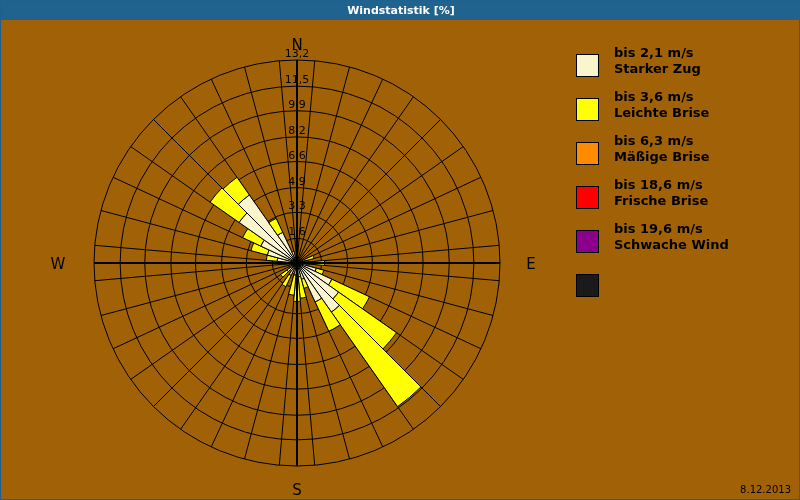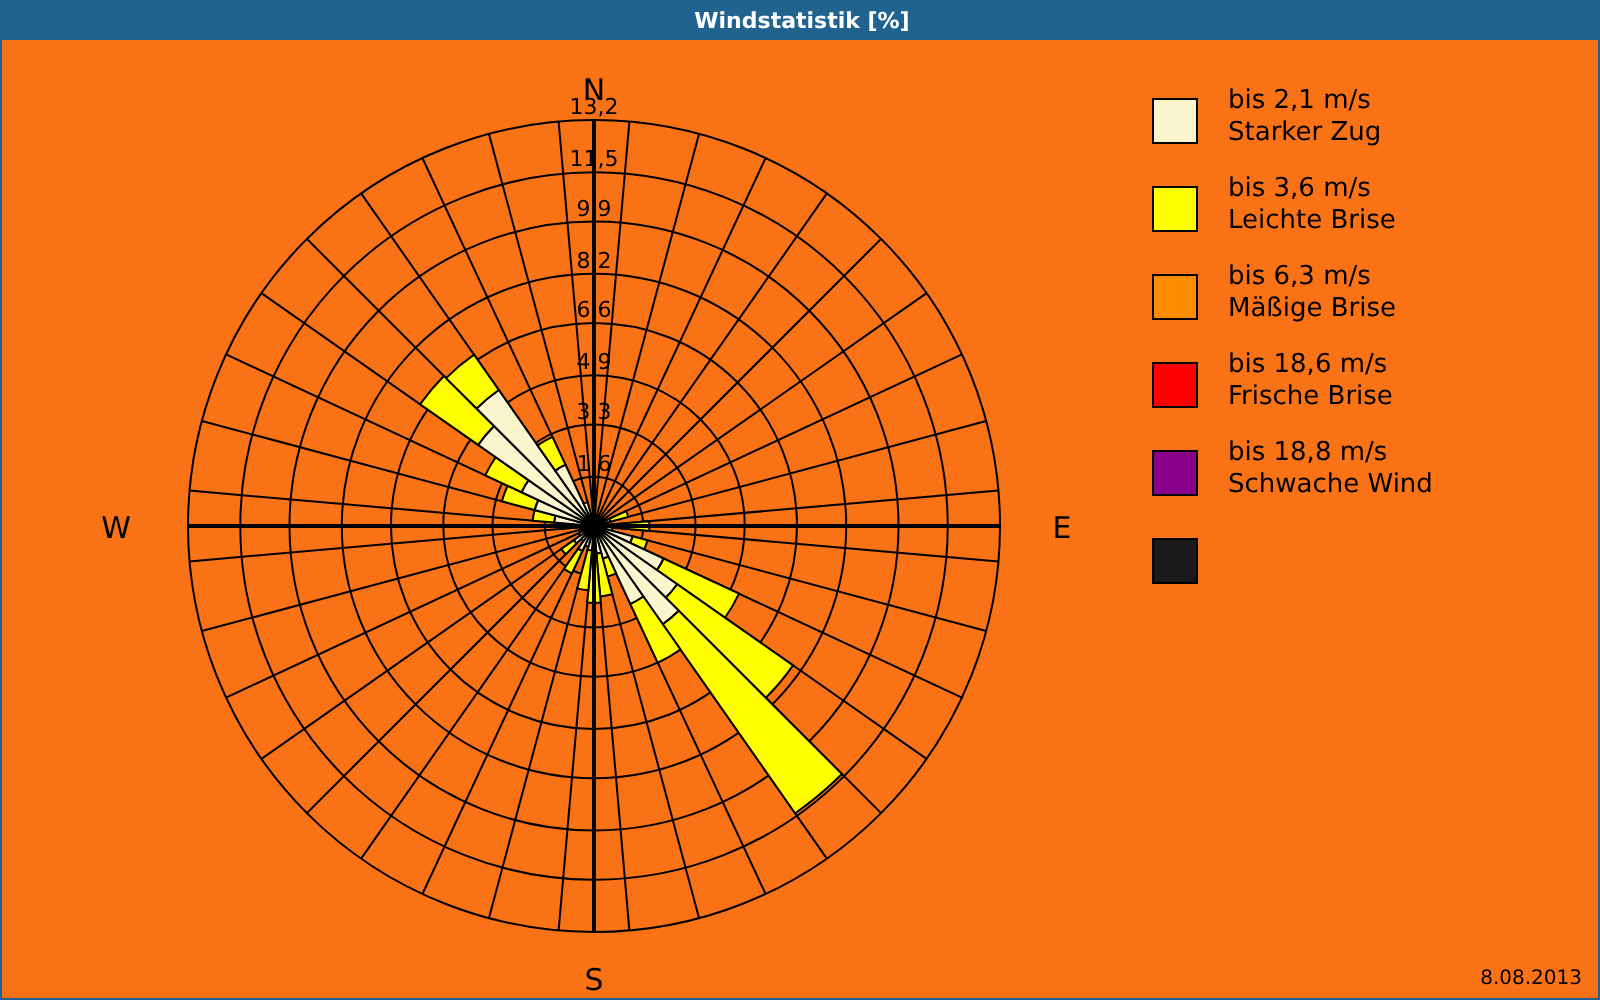--- a/index.html
+++ b/index.html
@@ -5,21 +5,21 @@
   html,body{margin:0;padding:0;}
   body{
     width:800px;height:500px;
     background:#ffffff;
     font-family:"DejaVu Sans", sans-serif;
     overflow:hidden;
   }
   #app{
     position:relative;
     width:800px;height:500px;
-    background:#f97316;
+    background:#a16207;
     border:1px solid #1e6191;
     box-sizing:border-box;
   }
   .titlebar{
     position:absolute;left:0;top:0;
     width:800px;height:19px;
     background:#21638f;
     color:#ffffff;
     font-size:11px;
     font-weight:bold;
@@ -33,23 +33,24 @@
     width:565px;height:481px;
   }
   .rose-svg{display:block;}
   .legend{
     position:absolute;
     left:575px;top:40px;
     width:215px;
   }
   .legend-item{
     display:flex;
-    align-items:center;
+    align-items:flex-end;
     margin-bottom:8px;
     height:36px;
+    font-weight:bold;
   }
   .swatch{
     width:23px;height:23px;
     border:1px solid #000000;
     box-sizing:border-box;
     margin-right:15px;
     margin-top:2px;
     flex:0 0 auto;
   }
   .legend-text{
@@ -221,22 +222,22 @@
       <div class="legend-item">
         <span class="swatch" style="background: rgb(255, 140, 0);"></span>
         <span class="legend-text"><span>bis 6,3 m/s</span><span class="l2">Mäßige Brise</span></span>
       </div>
       <div class="legend-item">
         <span class="swatch" style="background: rgb(255, 0, 0);"></span>
         <span class="legend-text"><span>bis 18,6 m/s</span><span class="l2">Frische Brise</span></span>
       </div>
       <div class="legend-item">
         <span class="swatch" style="background: rgb(139, 0, 139);"></span>
-        <span class="legend-text"><span>bis 18,8 m/s</span><span class="l2">Schwache Wind</span></span>
+        <span class="legend-text"><span>bis 19,6 m/s</span><span class="l2">Schwache Wind</span></span>
       </div>
       <div class="legend-item">
         <span class="swatch" style="background: rgb(26, 26, 26);"></span>
       </div>
     </div>
 
-  <div class="datestamp">8.08.2013</div>
+  <div class="datestamp">8.12.2013</div>
 
 </div>
 
 </body></html>

